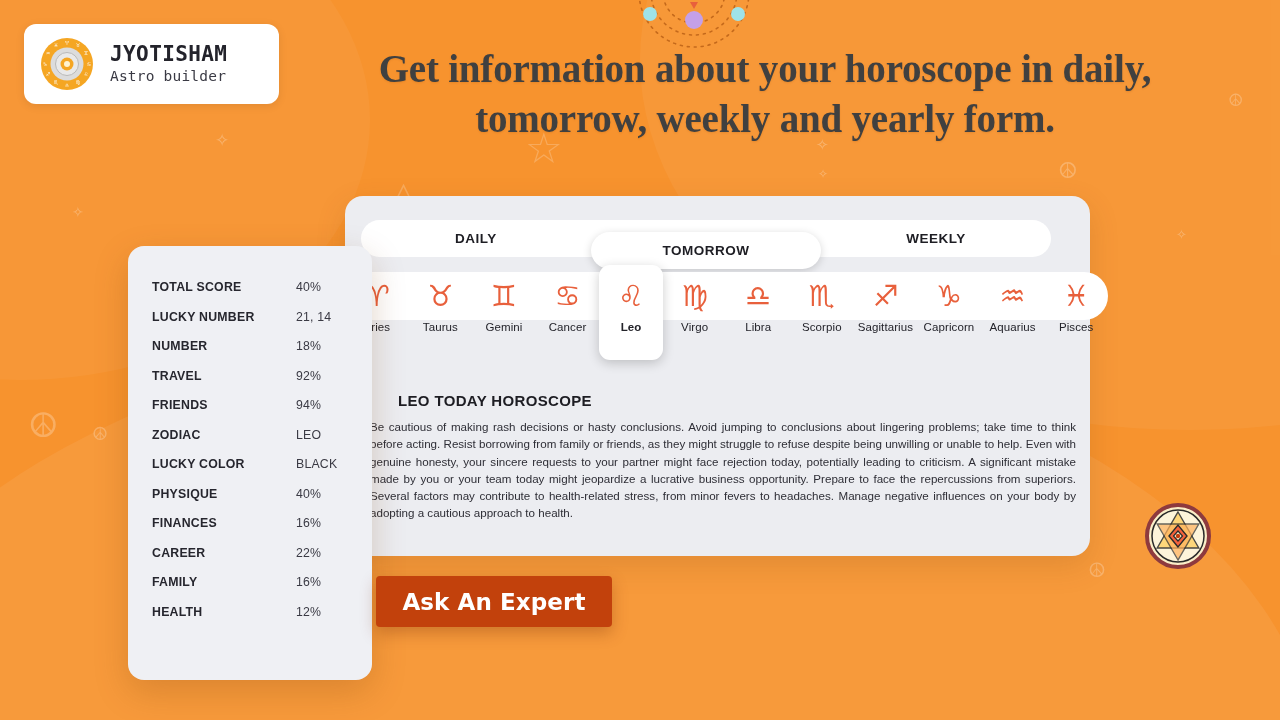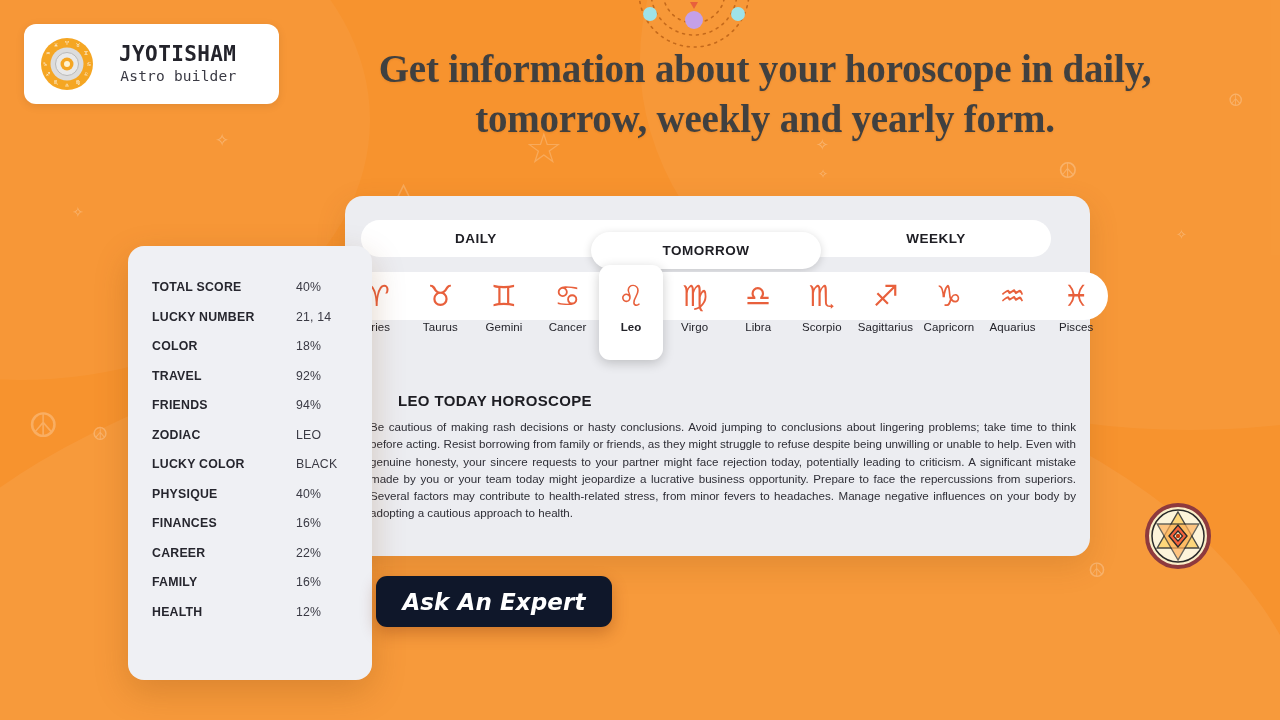--- a/index.html
+++ b/index.html
@@ -49,23 +49,22 @@
   
   #celestial { position: absolute; left: 628px; top: -42px; width: 132px; height: 92px; }
 
   
   #logo-card {
     position: absolute; left: 24px; top: 24px;
     width: 255px; height: 80px;
     background: #FFFFFF;
     border-radius: 12px;
     display: flex; align-items: center;
-    padding-left: 16px; gap: 25px;
+    padding-left: 16px; gap: 16px;
     box-shadow: 0 2px 10px rgba(0,0,0,0.09);
-    text-align: right;
   }
   #logo-mark { width: 54px; height: 54px; flex: 0 0 54px; }
   .logo-text { display: flex; flex-direction: column; justify-content: center; }
   .logo-title {
     font-family: "DejaVu Sans Mono", monospace;
     font-size: 21px; font-weight: 700; letter-spacing: 0.4px;
     color: #23232B; line-height: 1.06;
   }
   .logo-sub {
     font-family: "DejaVu Sans Mono", monospace;
@@ -193,29 +192,28 @@
   }
   .stat-value {
     font-size: 12.3px; color: #3A3A44; letter-spacing: 0.2px;
     min-width: 52px; text-align: left;
   }
 
   
   #cta-button {
     position: absolute; left: 376px; top: 576px;
     width: 236px; height: 51px;
-    background: #0f172a;
-    border: none; border-radius: 11px;
+    background: #c2410c;
+    border: none; border-radius: 4px;
     color: #FFFFFF;
     font-family: "DejaVu Sans", sans-serif;
     font-size: 23px; font-weight: 700; letter-spacing: 0.1px;
     cursor: pointer;
     box-shadow: 0 6px 16px rgba(110,35,5,0.3);
     z-index: 21;
-    font-style: italic;
   }
 
   
   #mandala { position: absolute; left: 1145px; top: 503px; width: 66px; height: 66px; z-index: 10; }
 </style>
 </head>
 <body>
 
 <div id="bg-layer">
   <div class="wave wave-c"></div>
@@ -358,21 +356,21 @@
 <div id="stats-panel">
     <div class="stat-row">
       <span class="stat-label">TOTAL SCORE</span>
       <span class="stat-value">40%</span>
     </div>
     <div class="stat-row">
       <span class="stat-label">LUCKY NUMBER</span>
       <span class="stat-value">21, 14</span>
     </div>
     <div class="stat-row">
-      <span class="stat-label">COLOR</span>
+      <span class="stat-label">NUMBER</span>
       <span class="stat-value">18%</span>
     </div>
     <div class="stat-row">
       <span class="stat-label">TRAVEL</span>
       <span class="stat-value">92%</span>
     </div>
     <div class="stat-row">
       <span class="stat-label">FRIENDS</span>
       <span class="stat-value">94%</span>
     </div>

